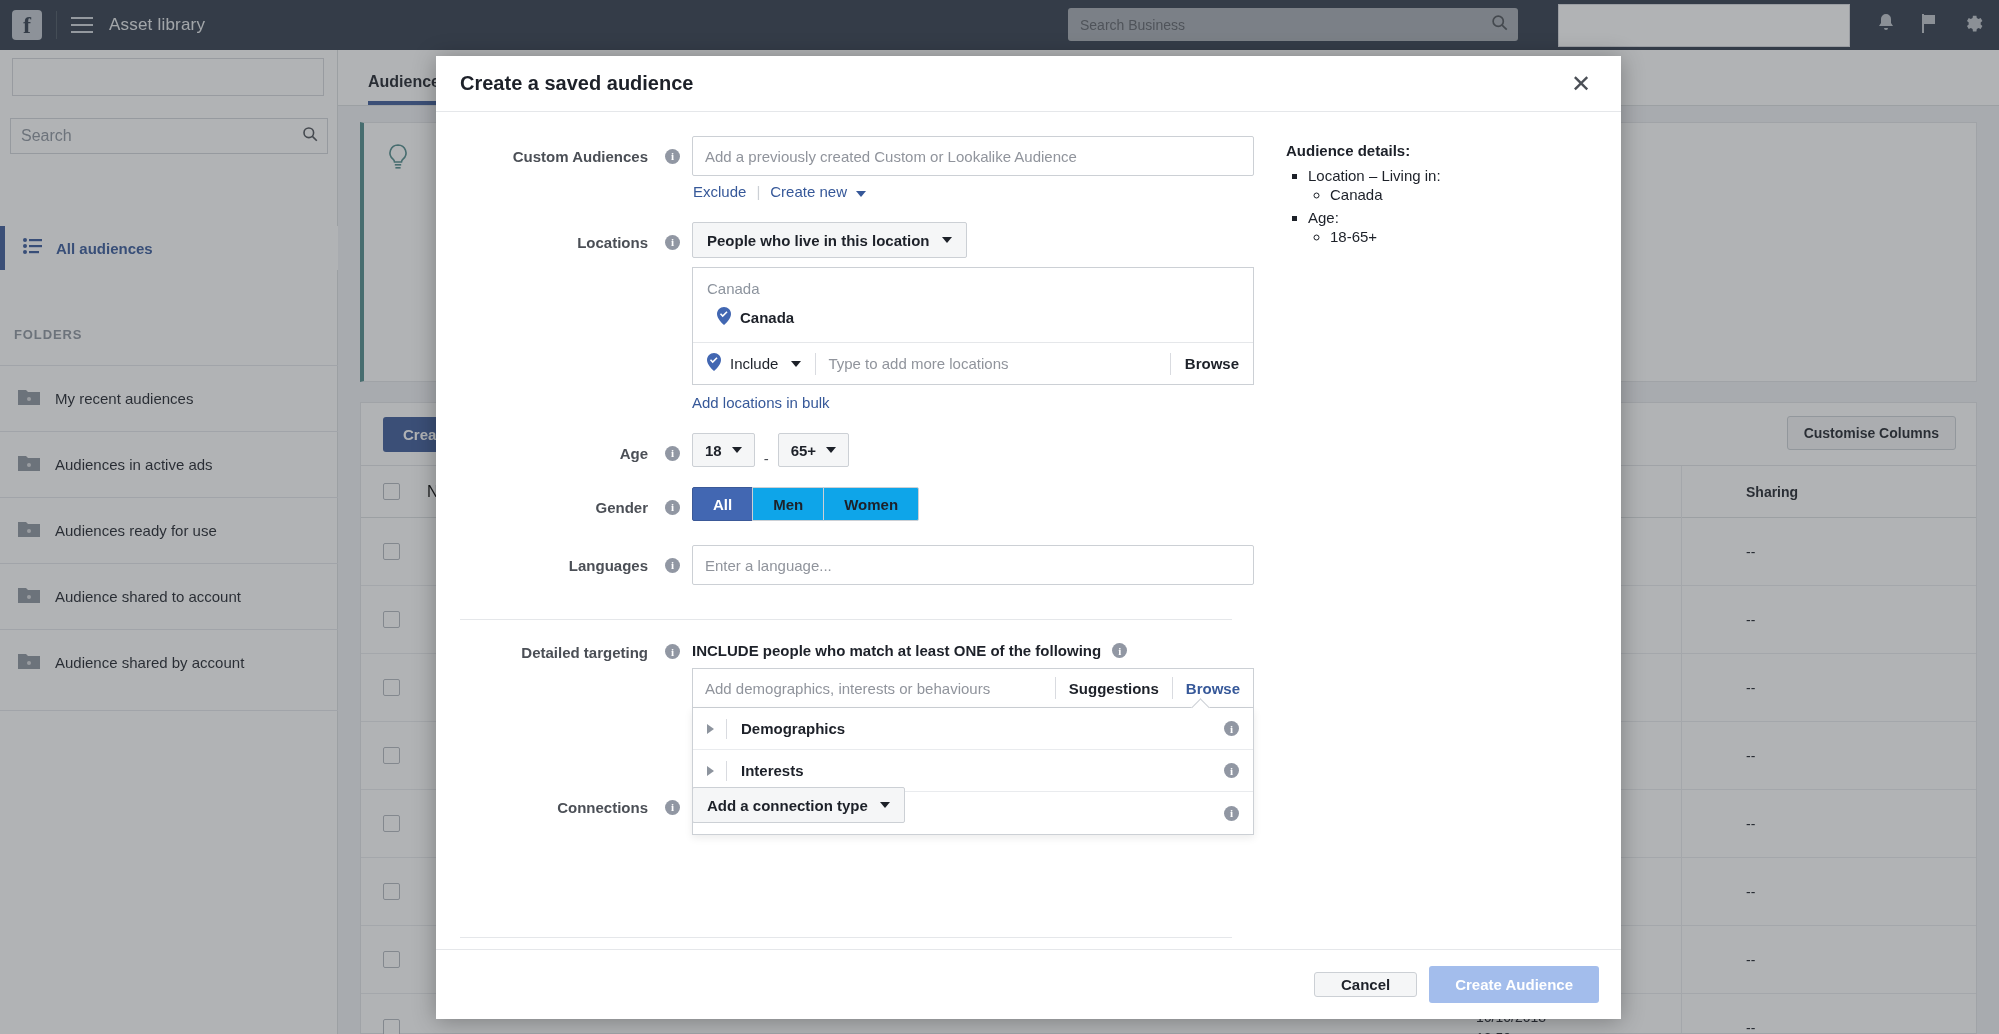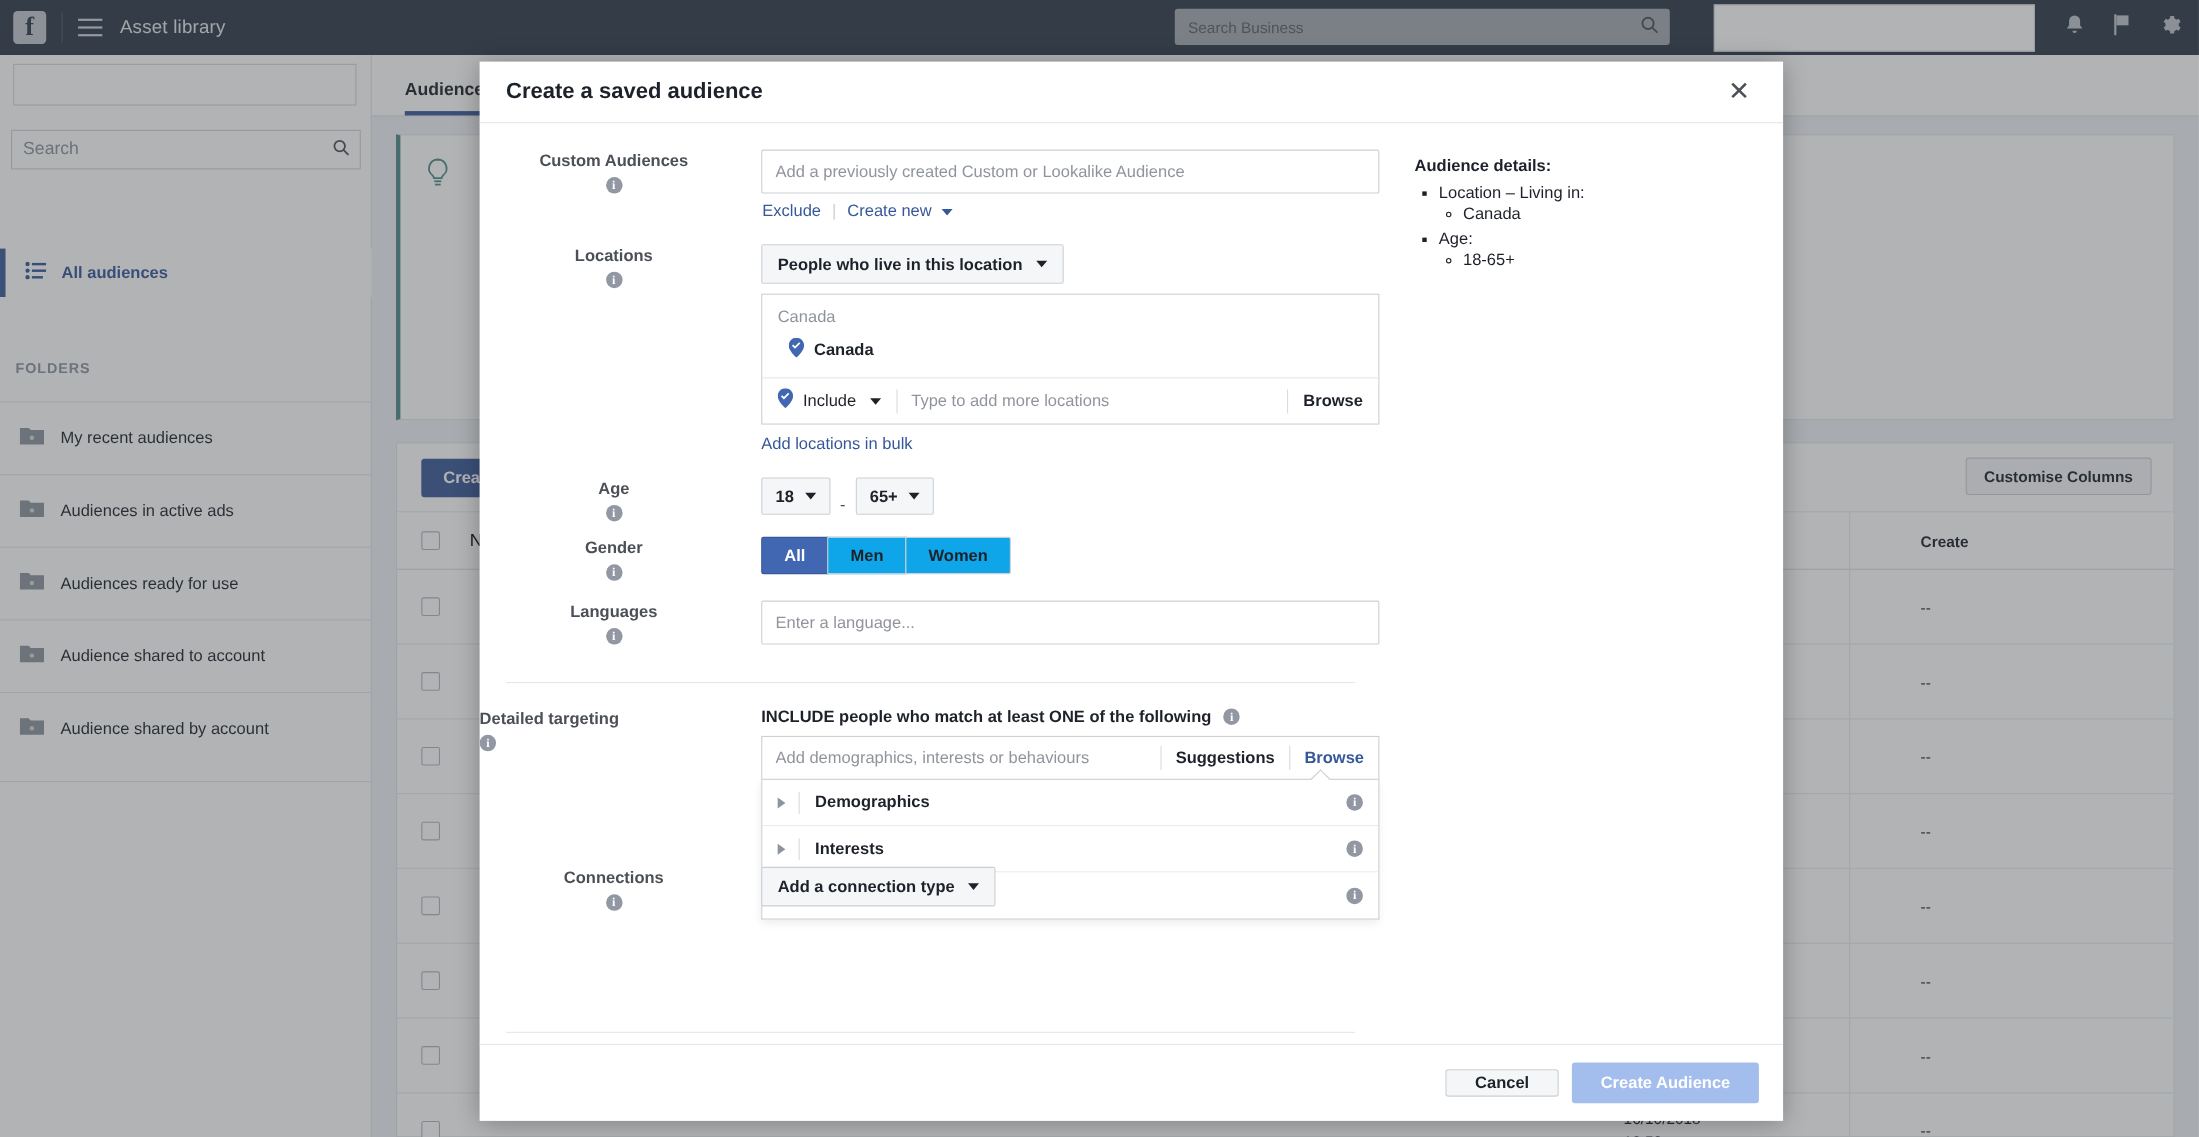--- a/index.html
+++ b/index.html
@@ -203,23 +203,22 @@
   }
   .form-col { width: 820px; position: relative; padding-top: 10px; }
   .details-col {
     width: 365px; position: relative; padding: 30px 20px 0 30px;
   }
 
   .frow { display: flex; align-items: flex-start; margin-bottom: 0; }
   .flabel {
     width: 256px; text-align: right; padding-right: 12px;
     font-size: 15px; font-weight: bold; color: #4b4f56;
-    display: flex; align-items: center; justify-content: flex-end; gap: 6px;
+    display: flex; align-items: center; justify-content: flex-end; gap: 17px;
     min-height: 40px;
-    flex-direction: column;
   }
   .fctl { flex: 1; position: relative; }
 
   .txtinput {
     width: 562px; height: 40px; border: 1px solid #ccd0d5;
     background: #fff; font-size: 15px; color: #1d2129;
     padding: 0 12px; outline: none; border-radius: 2px;
     font-family: "Liberation Sans", sans-serif;
   }
   .txtinput::placeholder { color: #90949c; }
@@ -486,21 +485,21 @@
     <div class="datatable">
       <div class="dt-head">
         <div class="c-check">
             <div class="box"></div>
           </div>
         <div class="c-name">Name</div>
         <div class="c-date">
           <span>Date Created</span>
           <span style="width:0;height:0;border-left:5px solid transparent;border-right:5px solid transparent;border-top:6px solid #365899;display:inline-block;"></span>
         </div>
-        <div class="c-share">Create</div>
+        <div class="c-share">Sharing</div>
       </div>
       <div id="table-rows">
           <div class="dt-row">
             <div class="c-check">
               <div class="box"></div>
             </div>
             <div class="c-name"></div>
             <div class="c-date">
               <div>30/10/2018</div>
               <div>14:41</div>

